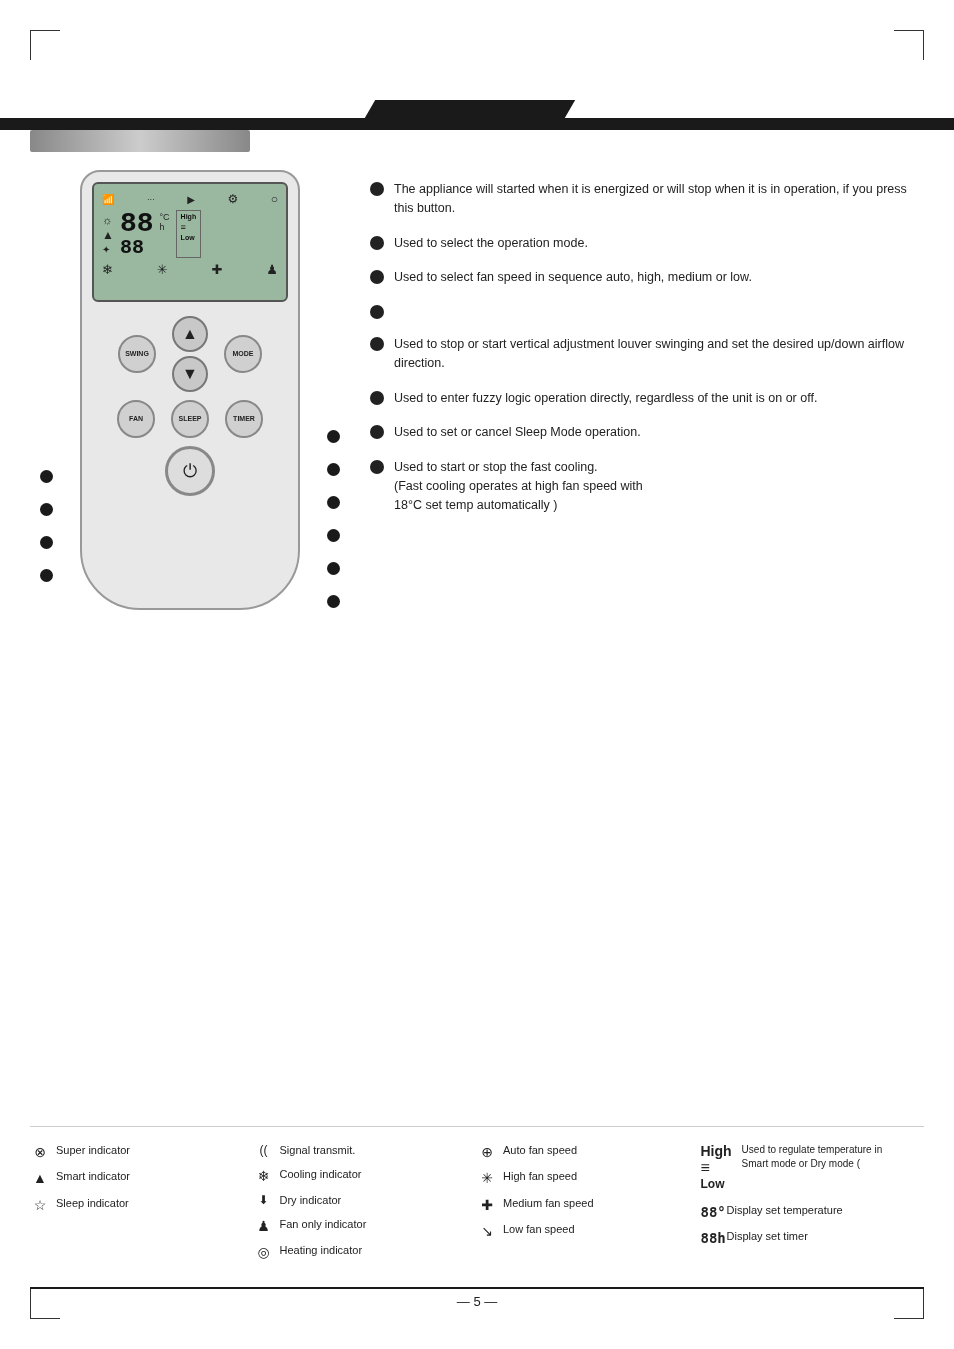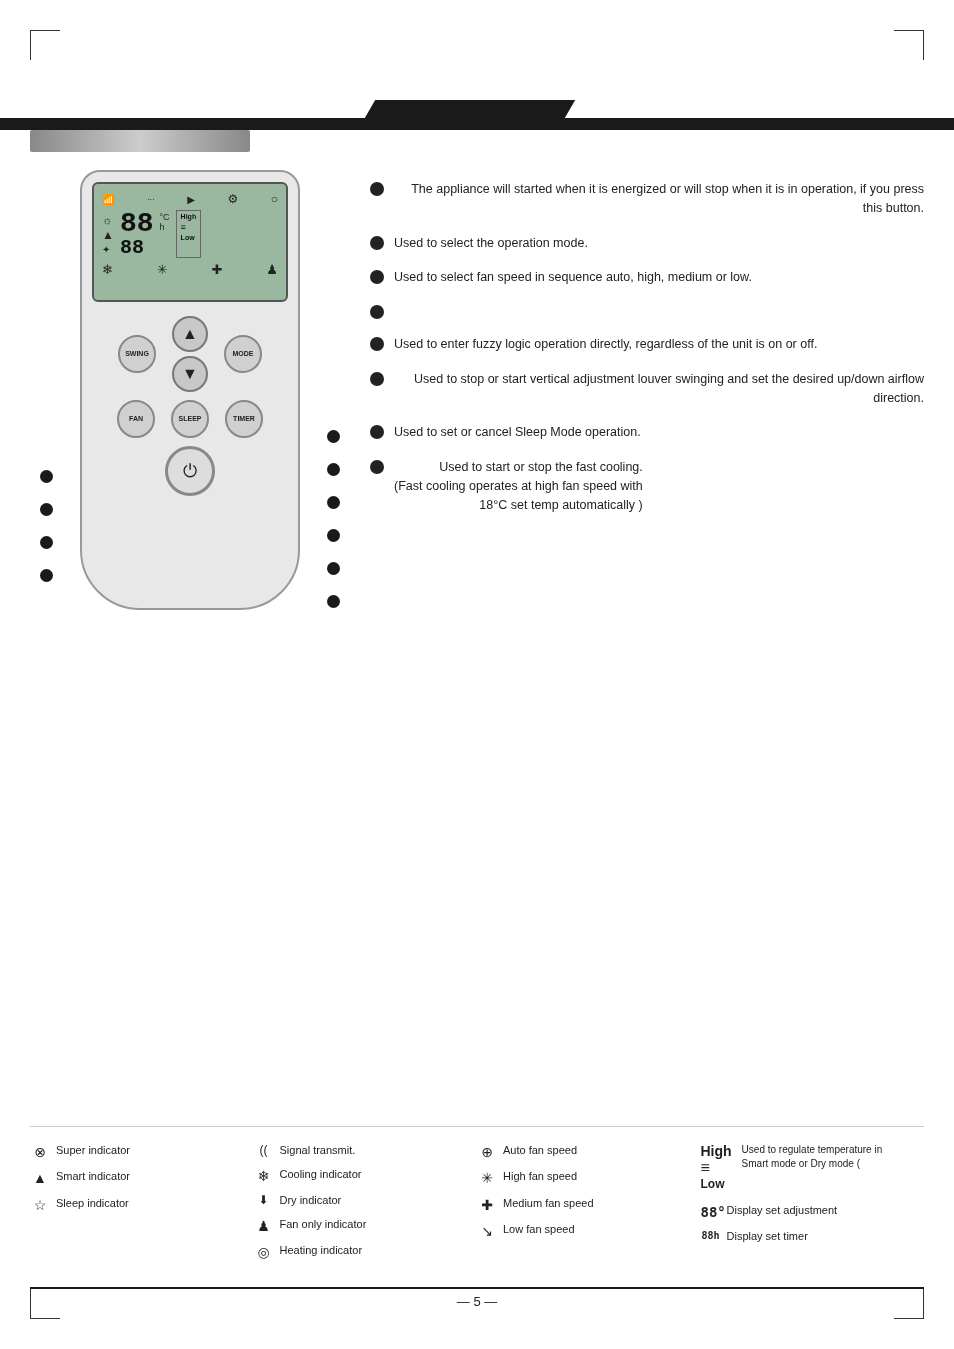--- a/index.html
+++ b/index.html
@@ -168,21 +168,20 @@
       justify-content: center;
       font-size: 18px;
       cursor: pointer;
       margin: 8px auto;
     }
 
     
     .descriptions {
       flex: 1;
       padding-top: 10px;
-      text-align: right;
     }
 
     .desc-item {
       display: flex;
       align-items: flex-start;
       gap: 10px;
       margin-bottom: 16px;
     }
 
     .desc-bullet {
@@ -427,26 +426,26 @@
       <div class="desc-bullet"></div>
       <div class="desc-text">Used to select fan speed in sequence auto, high, medium or low.</div>
     </div>
 
     <div class="desc-item">
       <div class="desc-bullet"></div>
     </div>
 
     <div class="desc-item">
       <div class="desc-bullet"></div>
+      <div class="desc-text">Used to stop or start vertical adjustment louver swinging and set the desired up/down airflow direction.</div>
+    </div>
+
+    <div class="desc-item">
+      <div class="desc-bullet"></div>
       <div class="desc-text">Used to enter fuzzy logic operation directly, regardless of the unit is on or off.</div>
-    </div>
-
-    <div class="desc-item">
-      <div class="desc-bullet"></div>
-      <div class="desc-text">Used to stop or start vertical adjustment louver swinging and set the desired up/down airflow direction.</div>
     </div>
 
 
     <div class="desc-item">
       <div class="desc-bullet"></div>
       <div class="desc-text">Used to set or cancel Sleep Mode operation.</div>
     </div>
 
     <div class="desc-item">
       <div class="desc-bullet"></div>
@@ -521,24 +520,24 @@
         <div>
           <div class="high-label">High</div>
           <div style="font-size:16px;line-height:1.1;">≡</div>
           <div class="low-label">Low</div>
         </div>
         <div class="legend-text" style="font-size:10px;max-width:160px;">Used to regulate temperature in Smart mode or Dry mode (</div>
       </div>
     </div>
     <div class="legend-item" style="margin-top:12px;">
       <span class="legend-icon" style="font-size:14px;font-weight:bold;font-family:monospace;">88°</span>
-      <span class="legend-text">Display set adjustment</span>
-    </div>
-    <div class="legend-item">
-      <span class="legend-icon" style="font-size:10px;font-weight:bold;font-family:monospace;">88h</span>
+      <span class="legend-text">Display set temperature</span>
+    </div>
+    <div class="legend-item">
+      <span class="legend-icon" style="font-size:14px;font-weight:bold;font-family:monospace;">88h</span>
       <span class="legend-text">Display set timer</span>
     </div>
   </div>
 
 </div>
 
 <div class="page-number">
   — <span>5</span> —
 </div>
 

